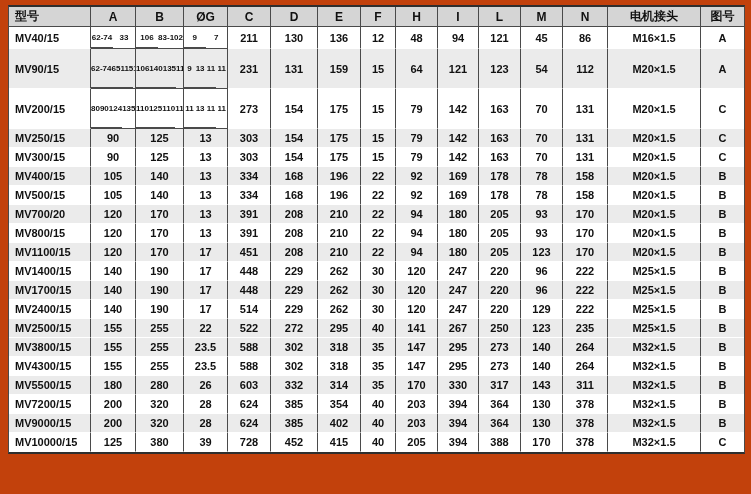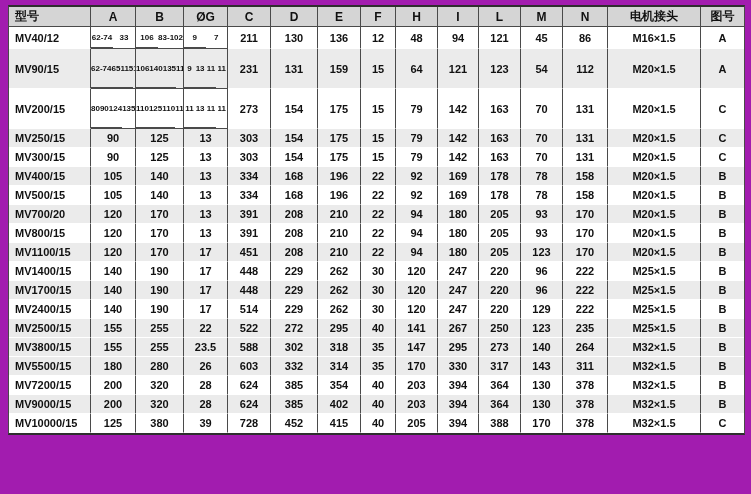--- a/index.html
+++ b/index.html
@@ -9,21 +9,21 @@
     --border:#4a4a4a;
     --outer-border:#2e2e2e;
     --text:#111111;
   }
   *{box-sizing:border-box;}
   html,body{margin:0;padding:0;}
   body{
     width:751px;height:494px;background:#fff;
     font-family:"Liberation Sans", sans-serif;color:var(--text);
   }
-  .page{position:relative;width:751px;height:494px;background:#a21caf;overflow:hidden;}
+  .page{position:relative;width:751px;height:494px;background:#c2410c;overflow:hidden;}
   table.spec{
     position:absolute;left:8px;top:5px;width:735px;
     border-collapse:separate;border-spacing:0;table-layout:fixed;
     border-left:1px solid var(--border);
     border-right:1px solid var(--border);
     border-top:2px solid var(--outer-border);
     border-bottom:2px solid var(--outer-border);
   }
   th{
     height:20px;background:var(--header-bg);
@@ -91,21 +91,21 @@
           <th>I</th>
           <th>L</th>
           <th>M</th>
           <th>N</th>
           <th>电机接头</th>
           <th>图号</th>
         </tr>
     </thead>
     <tbody>
         <tr class="group2">
-          <td class="model">MV40/12</td>
+          <td class="model">MV40/15</td>
           <td class="group">
             <div class="stack">
               <div class="sub">62-74</div>
               <div class="sub">33</div>
             </div>
           </td>
           <td class="group">
             <div class="stack">
               <div class="sub">106</div>
               <div class="sub">83-102</div>
@@ -402,20 +402,37 @@
           <td>318</td>
           <td>35</td>
           <td>147</td>
           <td>295</td>
           <td>273</td>
           <td>140</td>
           <td>264</td>
           <td>M32×1.5</td>
           <td>B</td>
         </tr>
+        <tr>
+          <td class="model">MV4300/15</td>
+          <td>155</td>
+          <td>255</td>
+          <td>23.5</td>
+          <td>588</td>
+          <td>302</td>
+          <td>318</td>
+          <td>35</td>
+          <td>147</td>
+          <td>295</td>
+          <td>273</td>
+          <td>140</td>
+          <td>264</td>
+          <td>M32×1.5</td>
+          <td>B</td>
+        </tr>
         <tr class="alt">
           <td class="model">MV5500/15</td>
           <td>180</td>
           <td>280</td>
           <td>26</td>
           <td>603</td>
           <td>332</td>
           <td>314</td>
           <td>35</td>
           <td>170</td>

